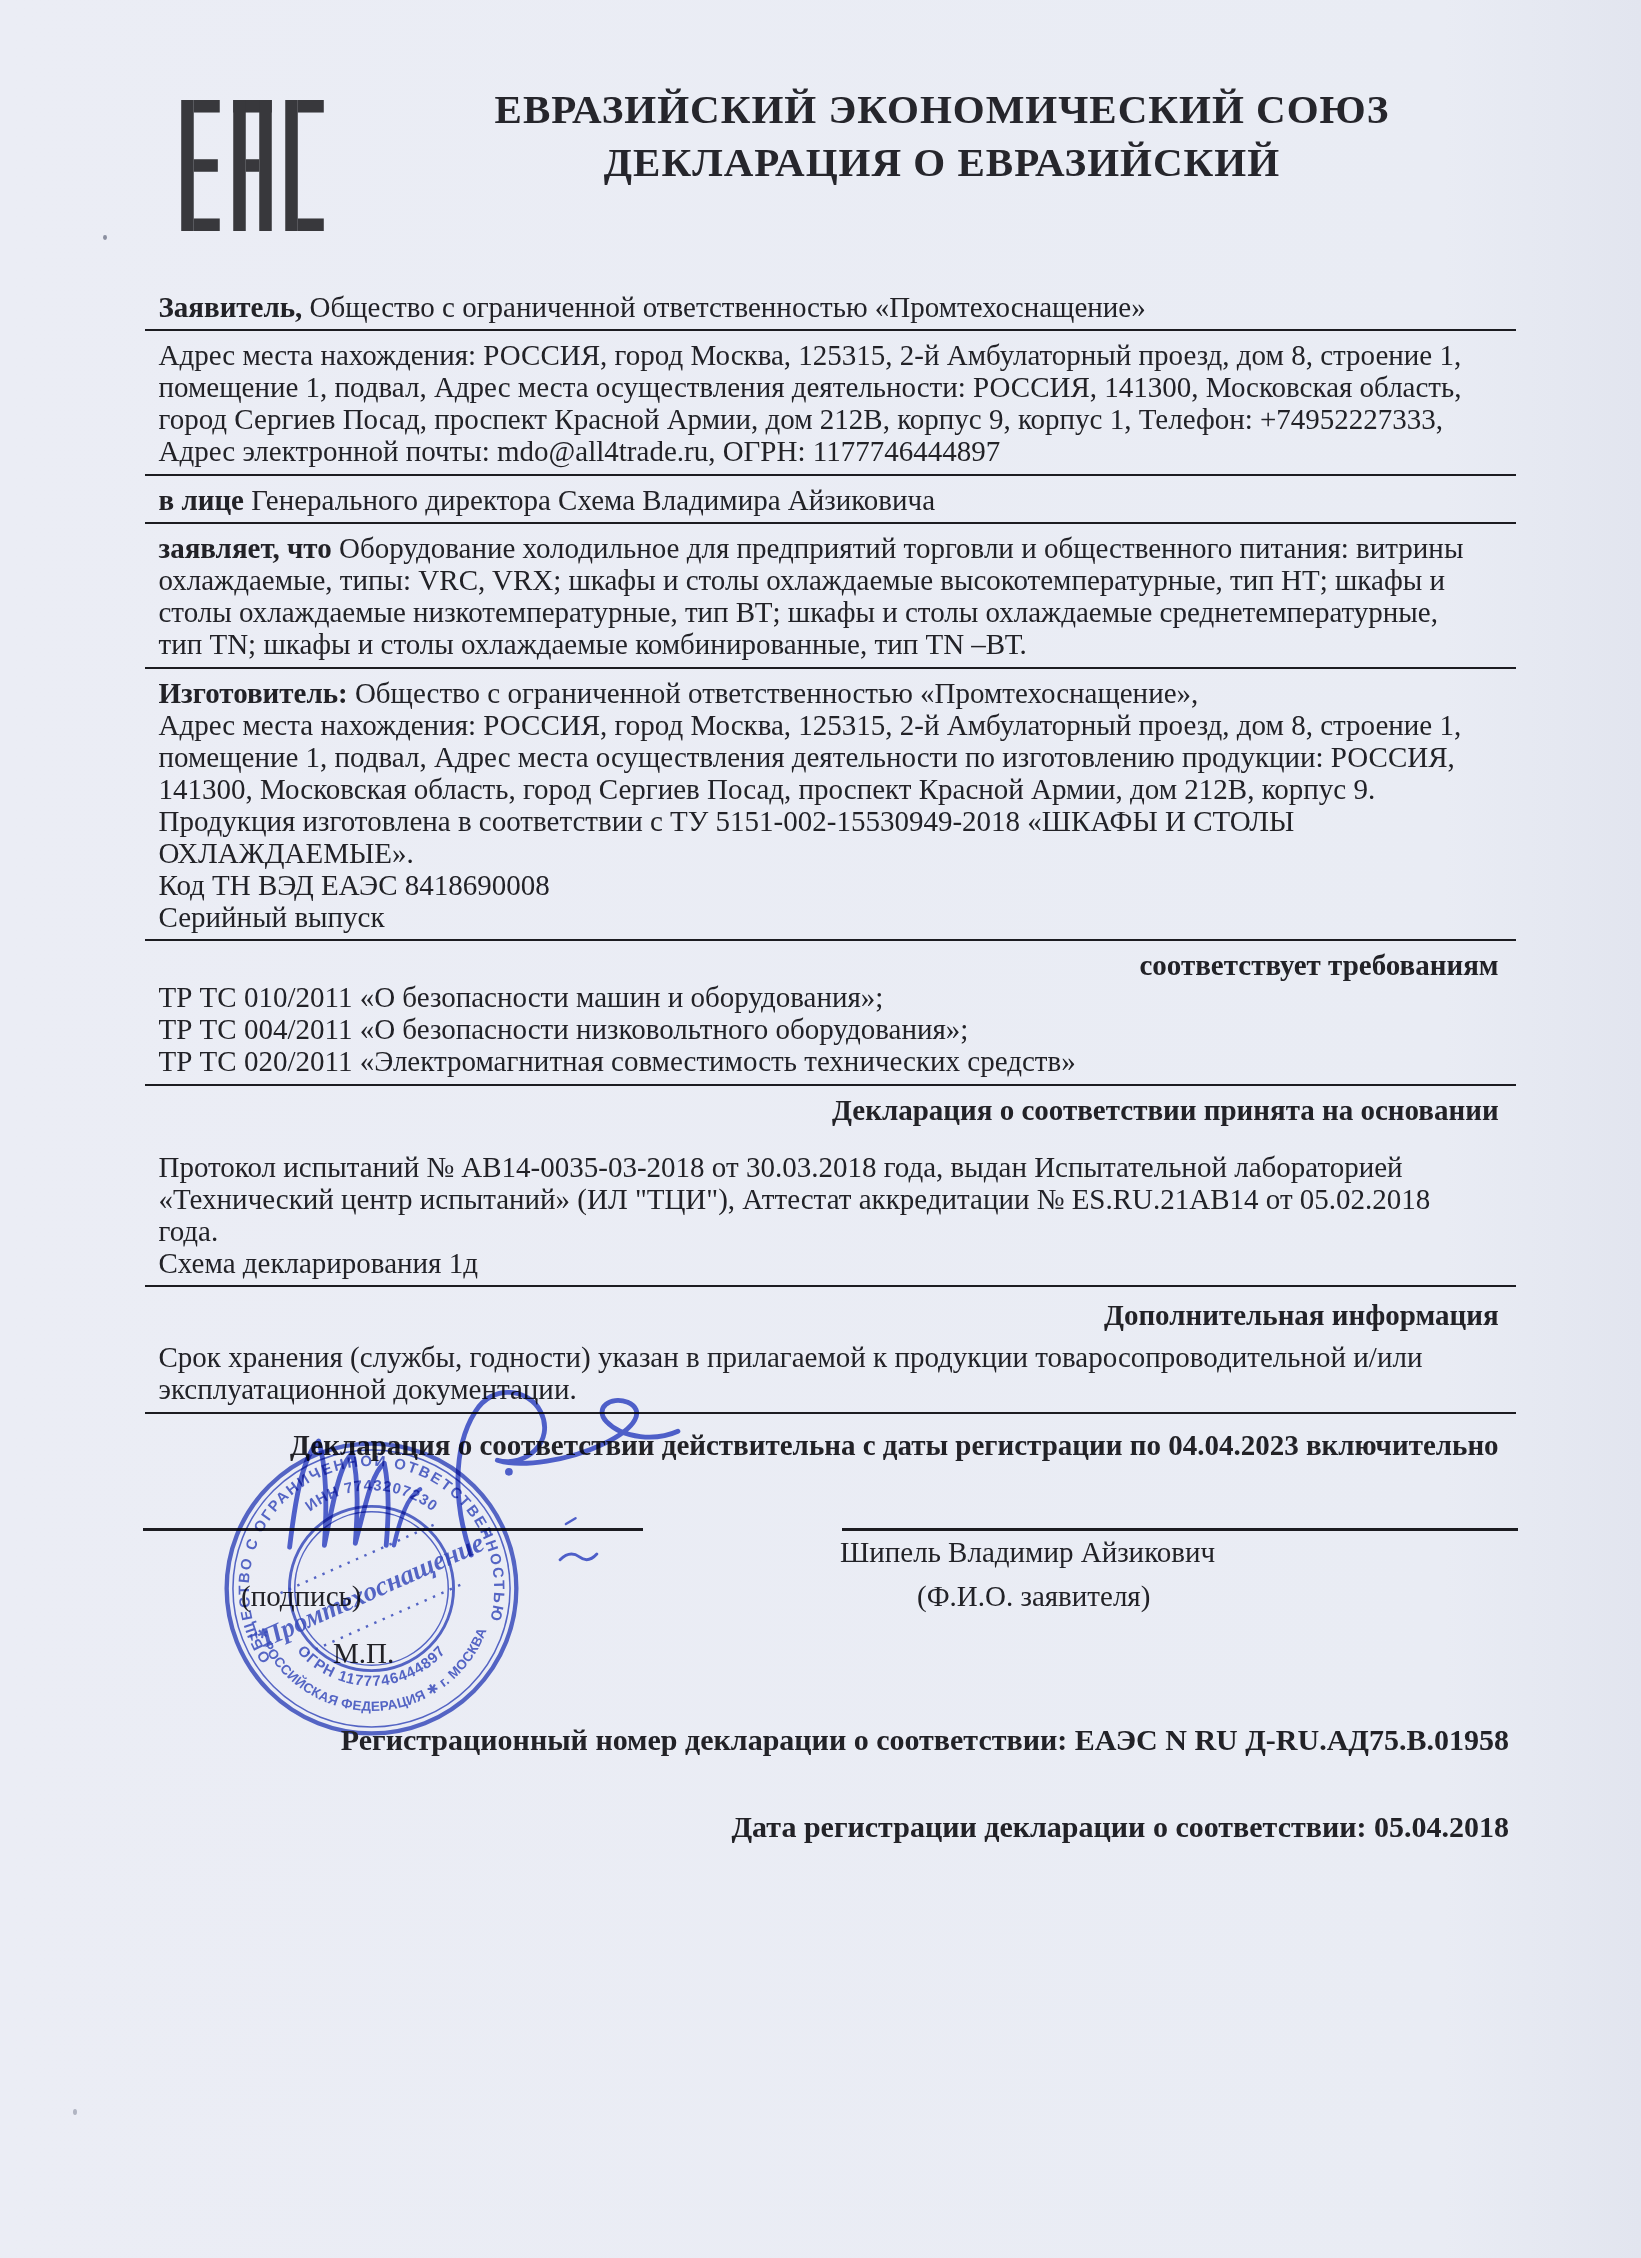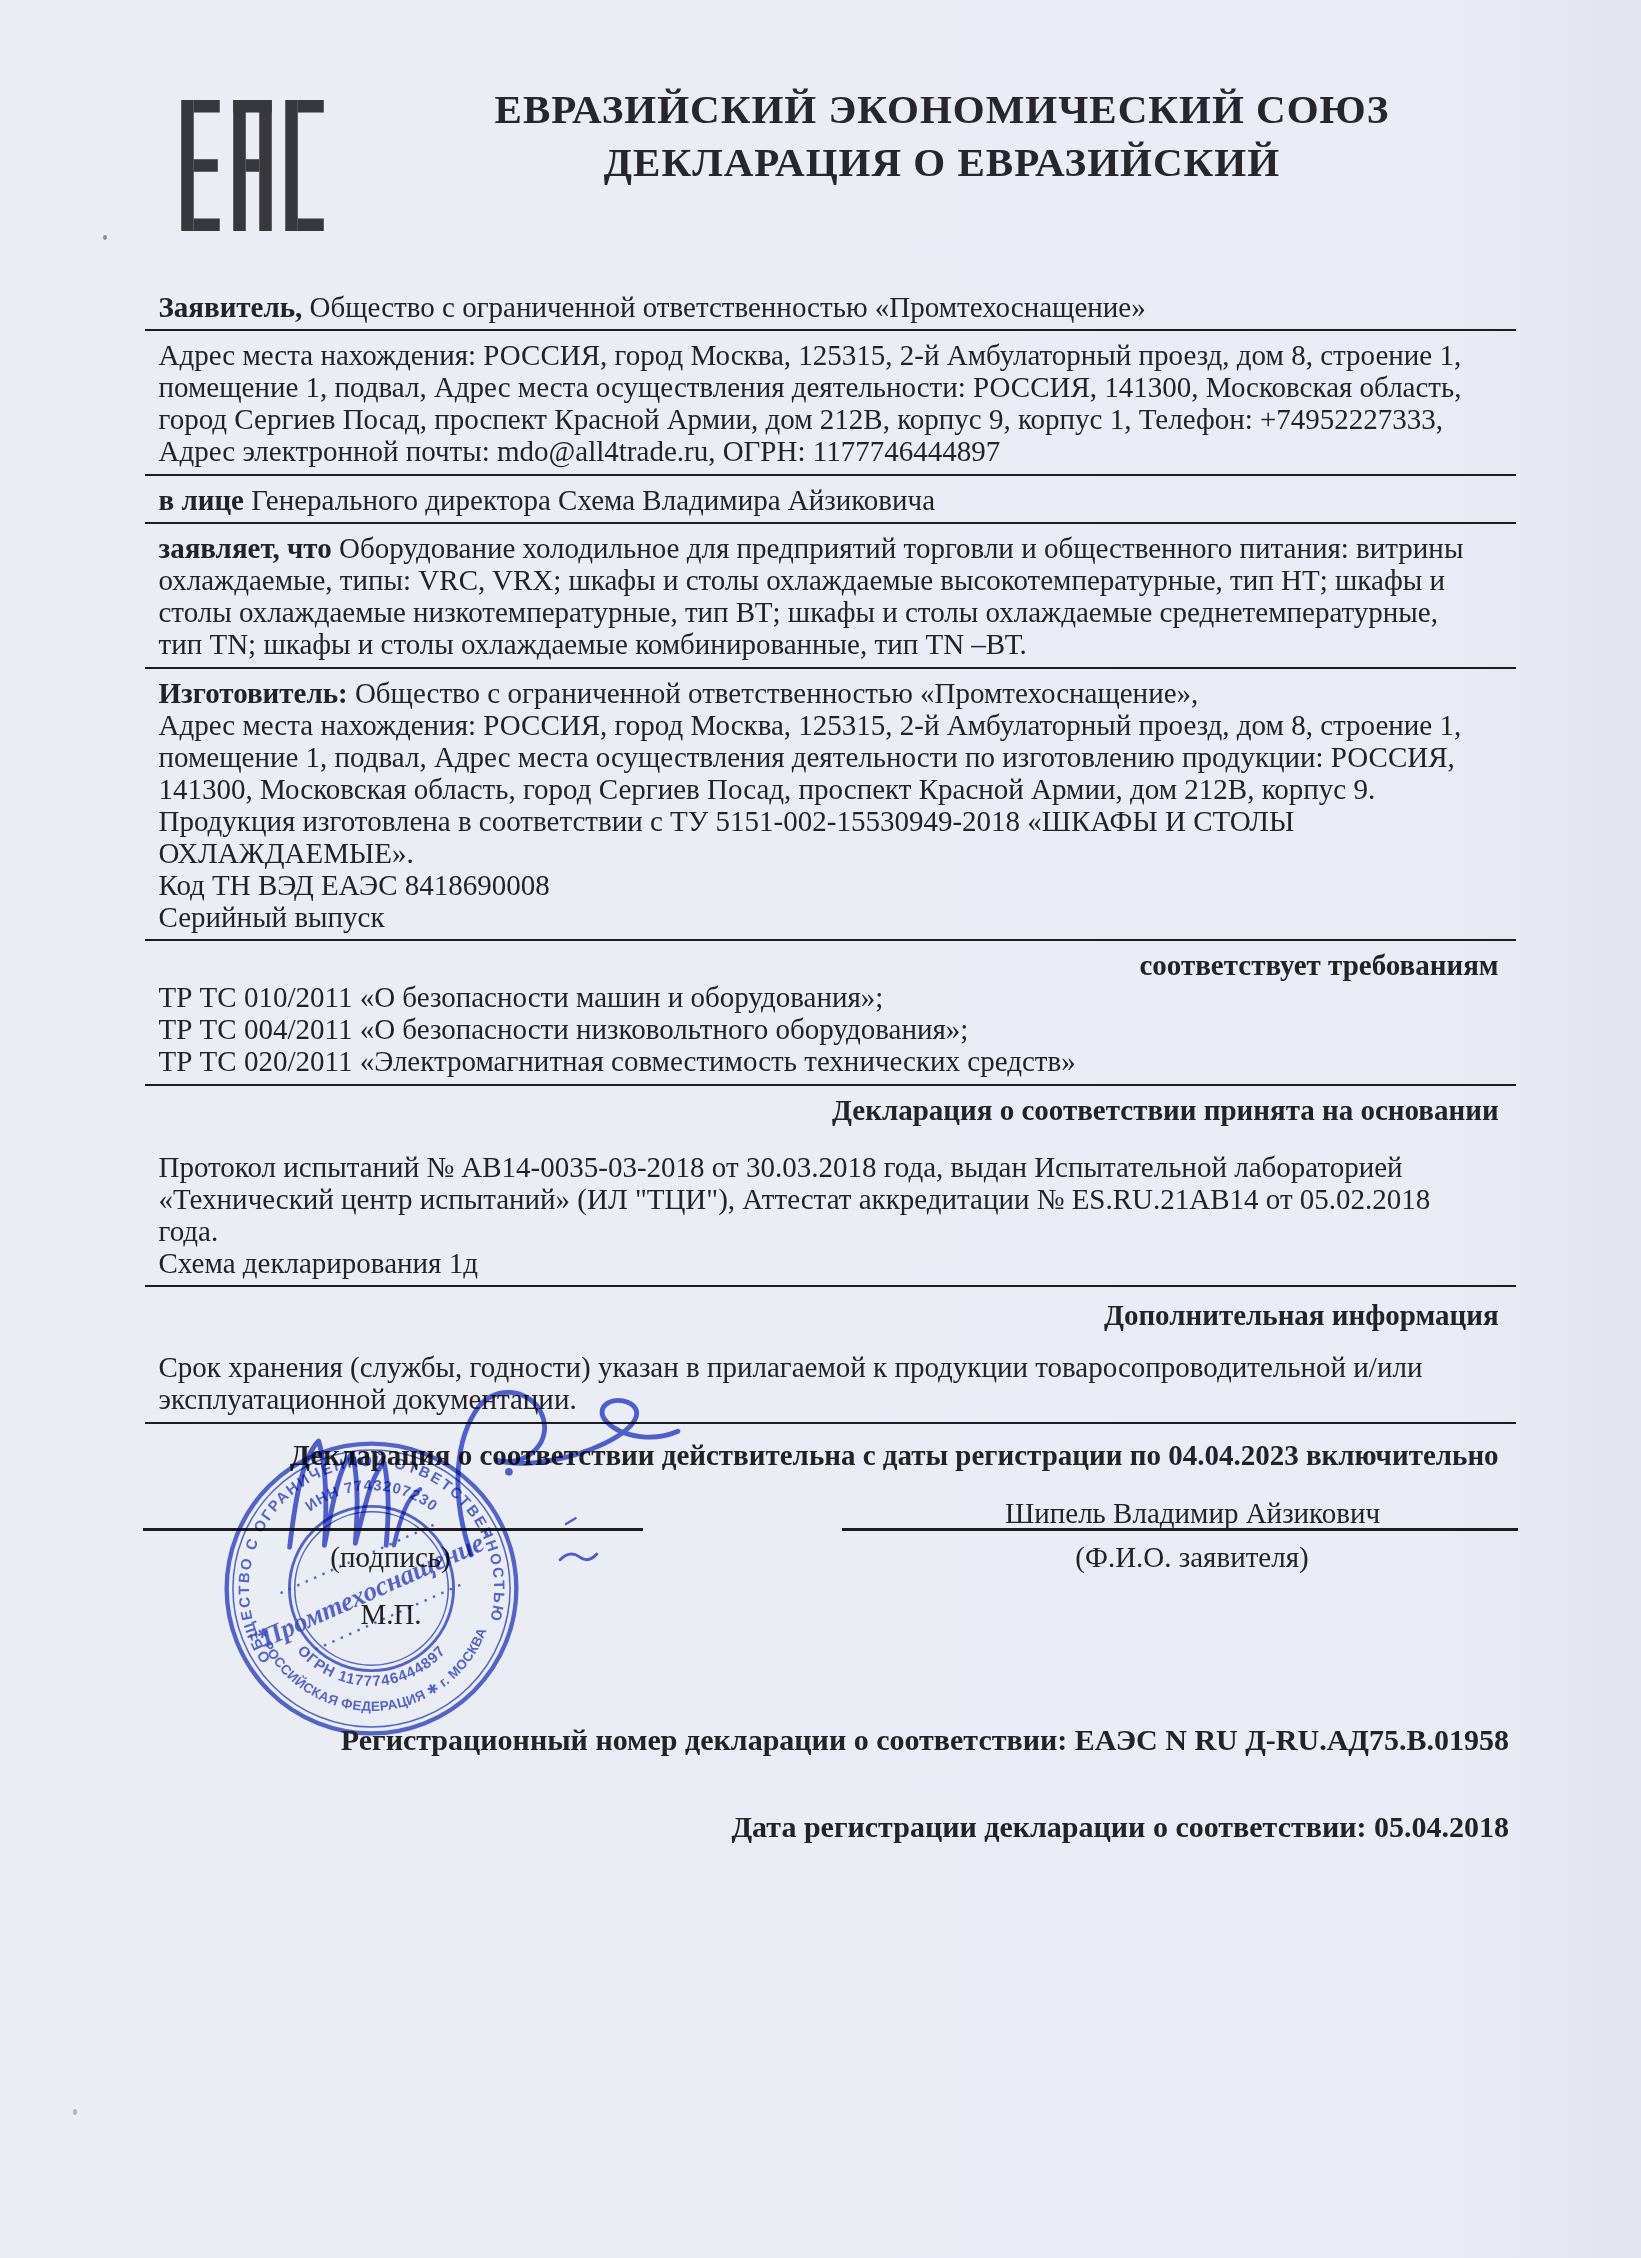--- a/index.html
+++ b/index.html
@@ -25,24 +25,24 @@
   }
   .row { padding:7.7px 17.4px 6.8px 13.5px; border-bottom:2.9px solid #1c1c21; }
   .row.noline { border-bottom:none; }
   .row.pt12 { padding-top:11.6px; }
   .row.pt16 { padding-top:15.4px; }
   p { margin:0; }
   .pre { white-space:pre-line; }
   .b { font-weight:bold; }
   .hd { font-weight:bold;text-align:right; }
   .mb12 { margin-bottom:25px; }
-  .mb8 { margin-bottom:20px; }
+  .mb8 { margin-bottom:10px; }
   .abs { position:absolute; font-size:29px; line-height:32px; color:#222227; }
   .sigline { position:absolute; height:2.9px; background:#1c1c21; }
-  .center { text-align:center; }
+  .center { text-align:left;margin-top:39px; }
   .bold30 { font-weight:bold; font-size:30px;text-align:right; }
   .stamp-svg { position:absolute; left:217px; top:1434px; mix-blend-mode:multiply; }
   .sign-svg  { position:absolute; left:222px; top:1381px; mix-blend-mode:multiply; }
   .speck { position:absolute; border-radius:50%; background:#8b8fa0; }
 </style>
 </head>
 <body>
 
 <div class="page">
 

